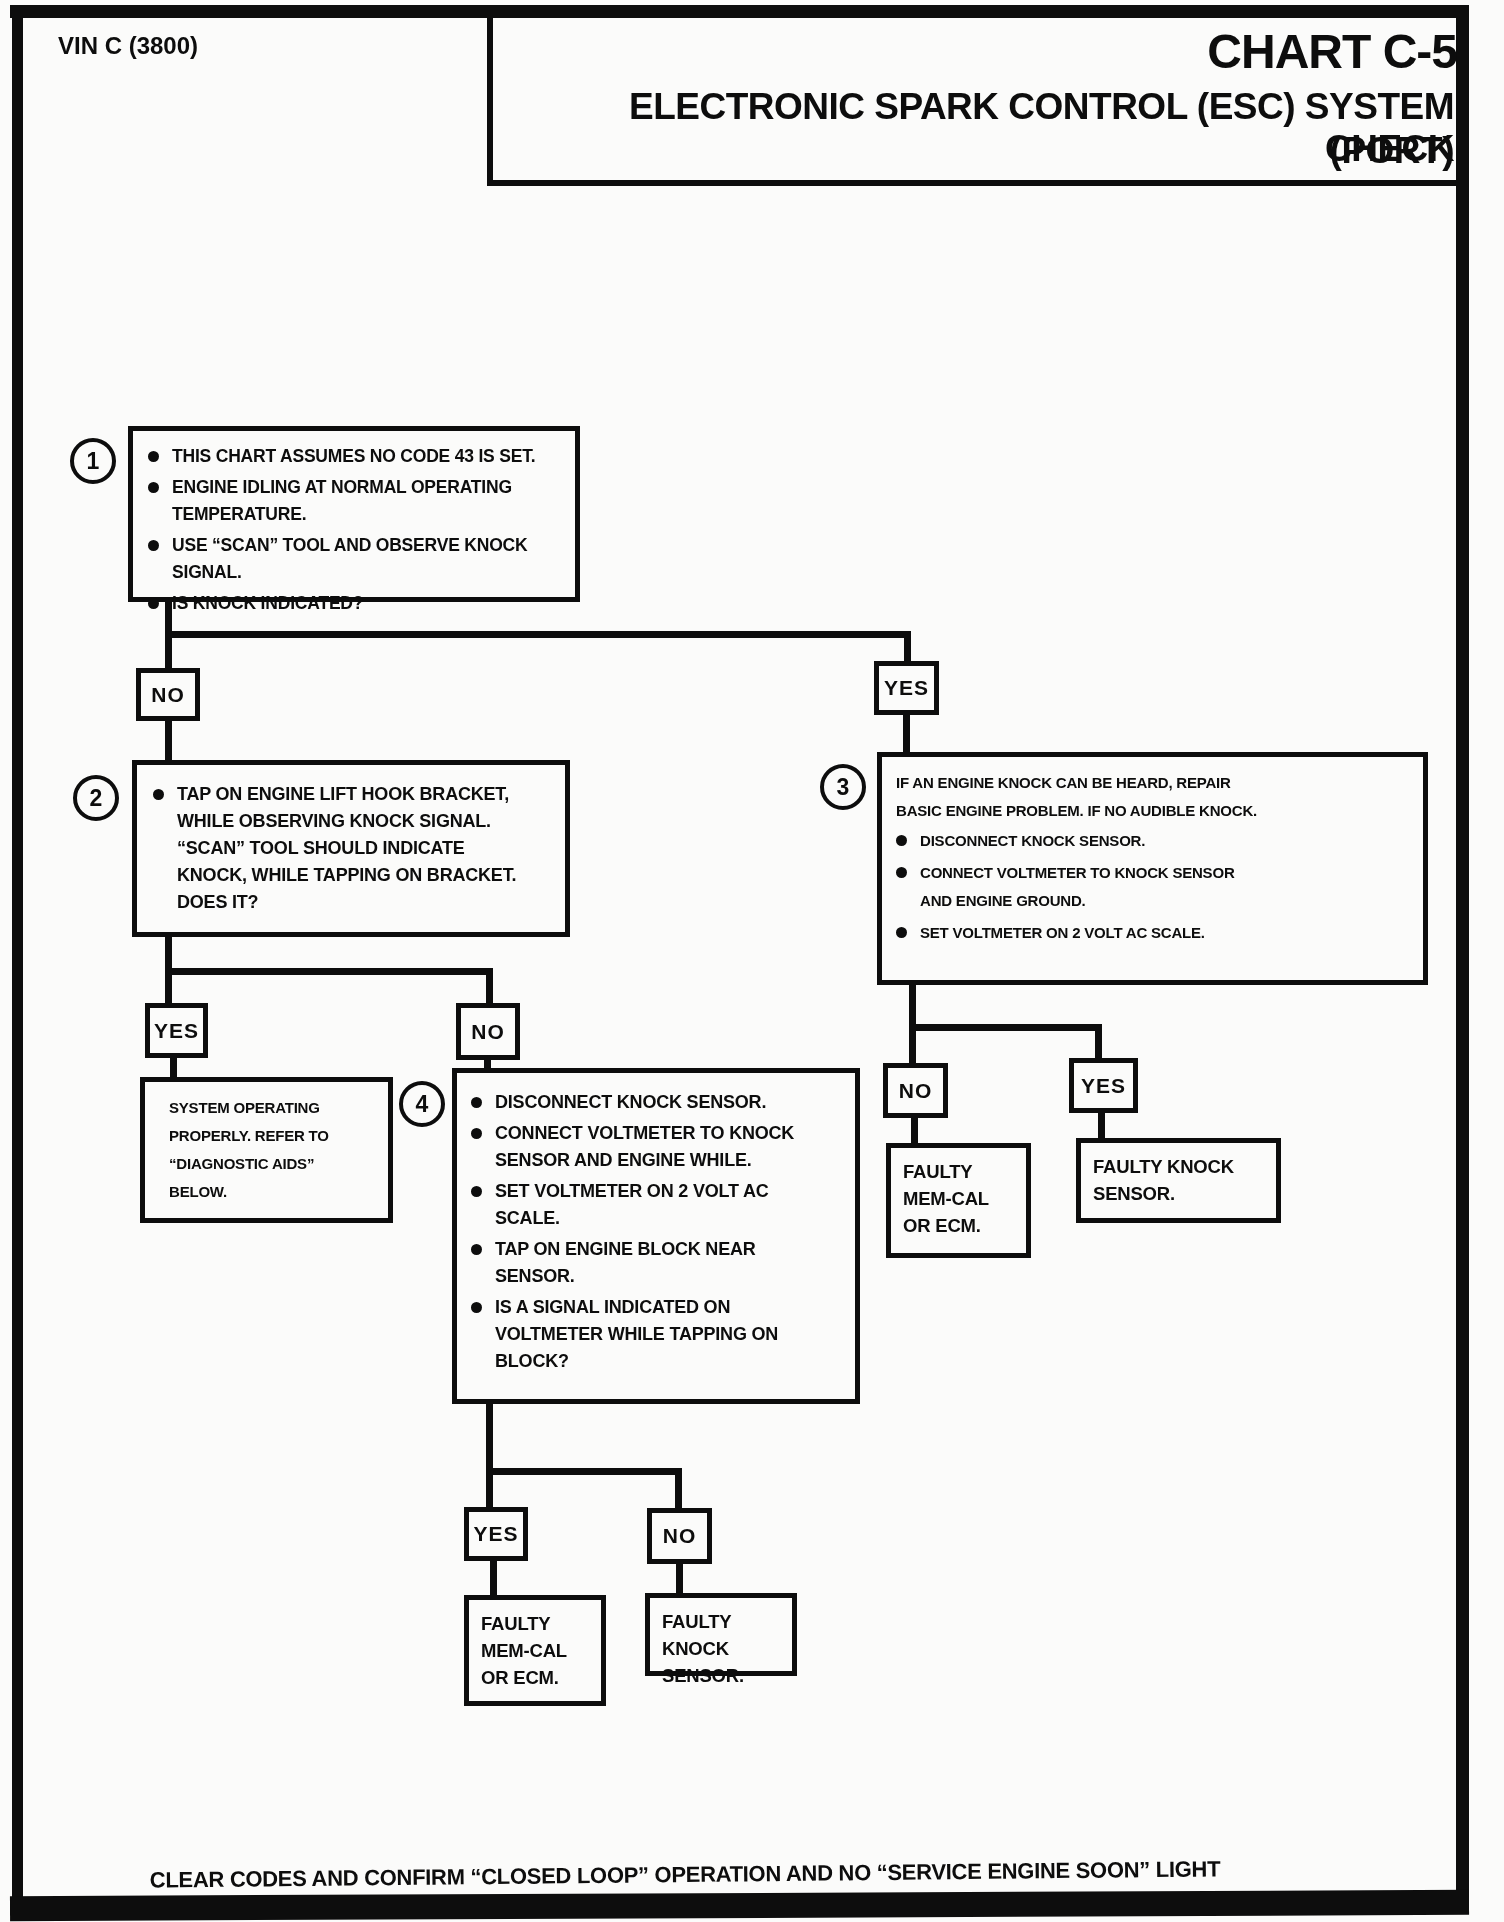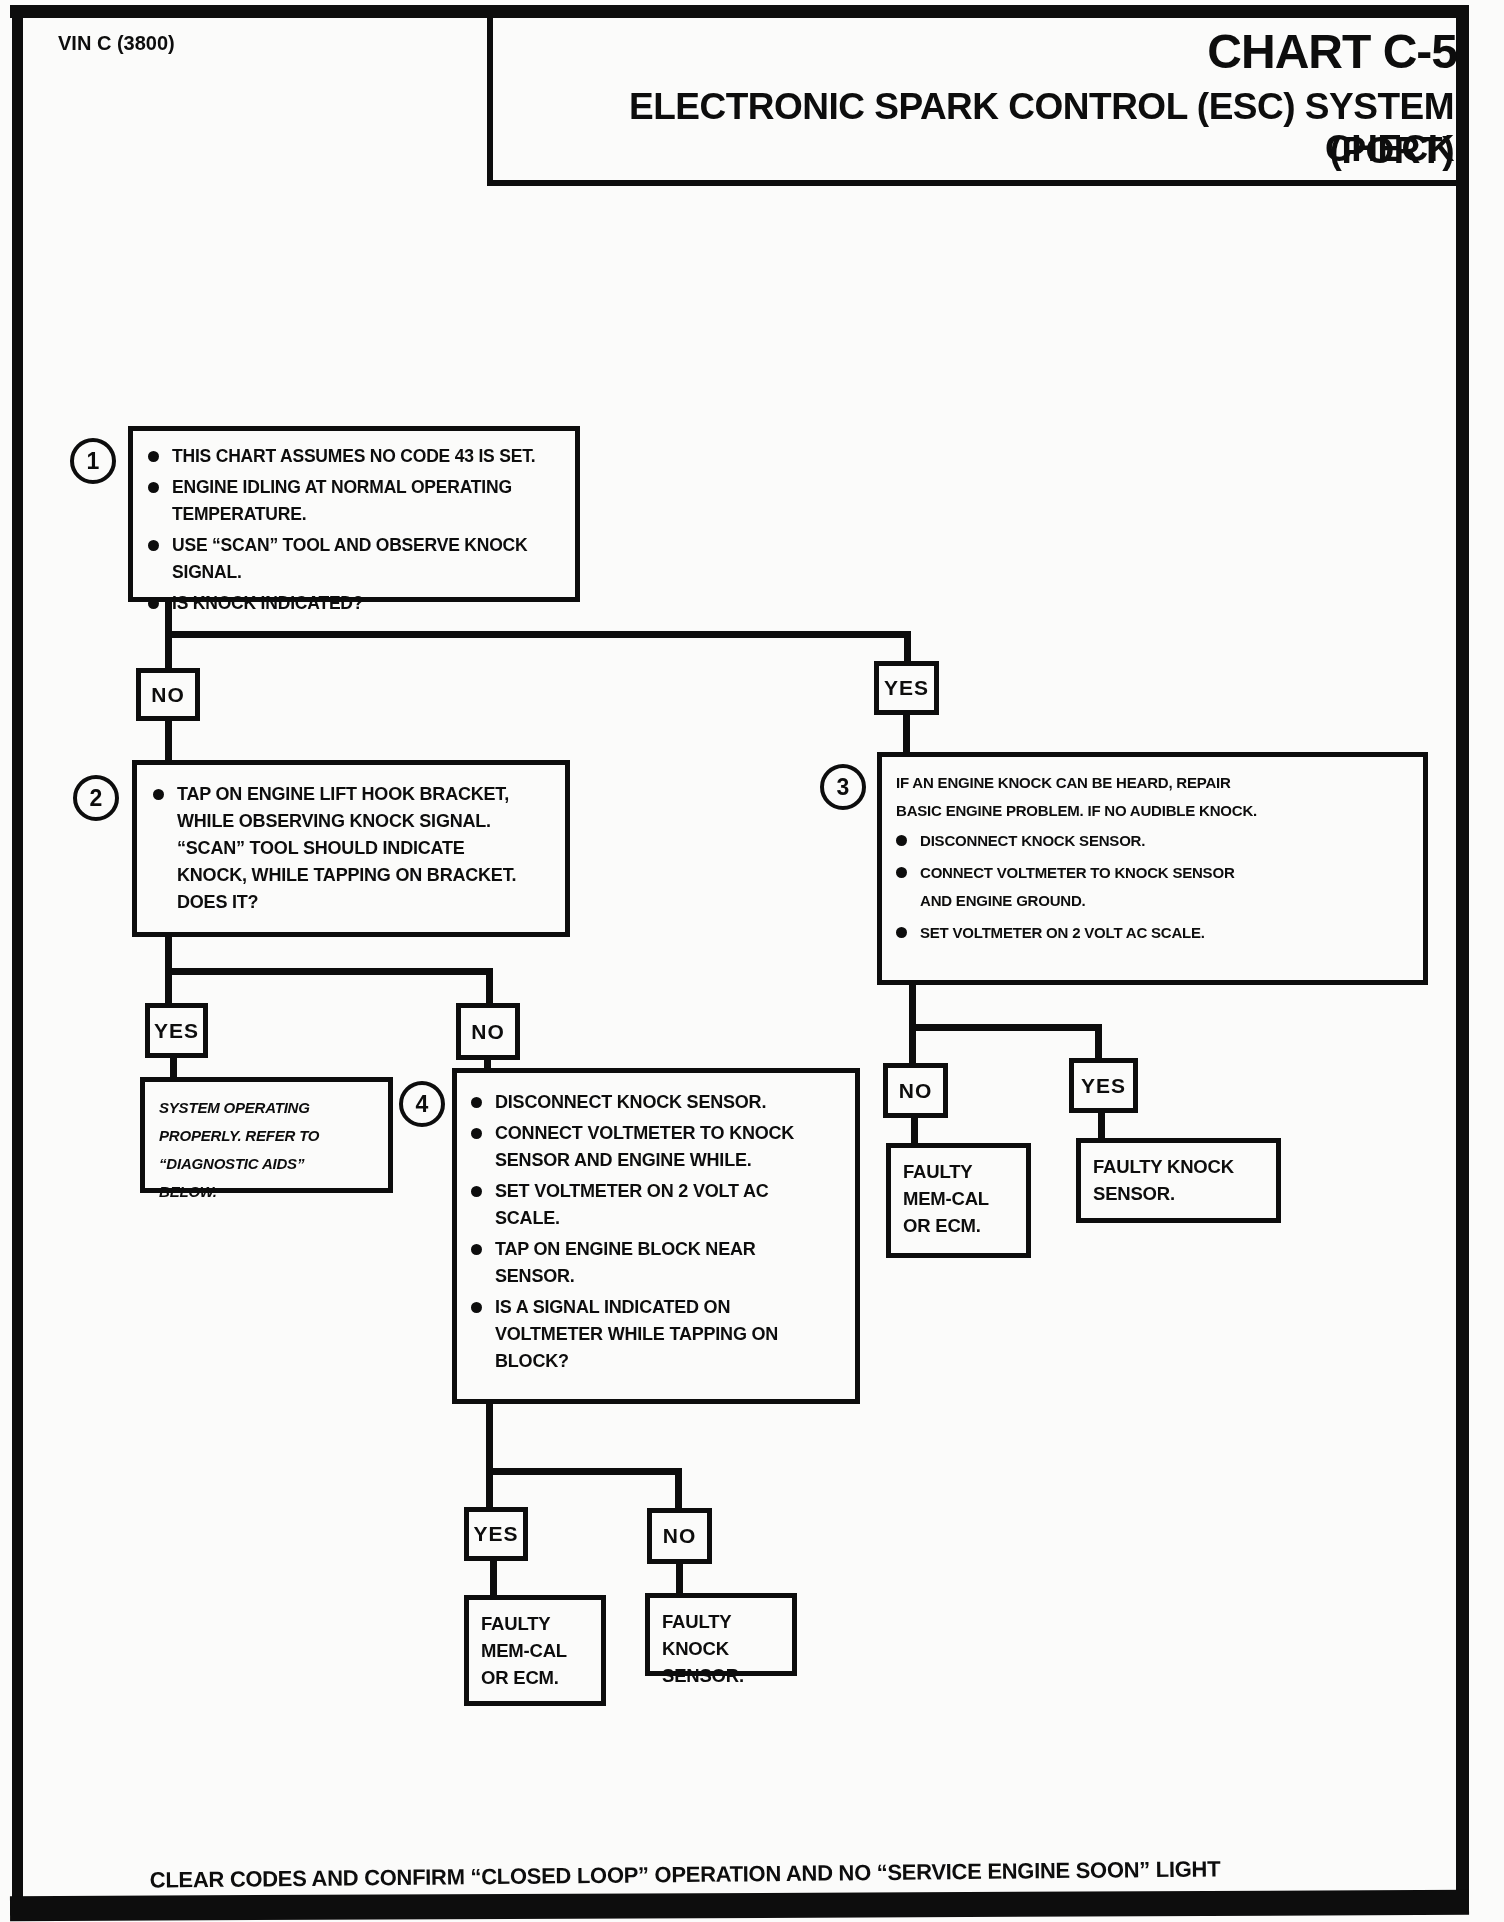--- a/index.html
+++ b/index.html
@@ -40,21 +40,21 @@
 <div id="page">
 
   <div class="line" style="left:10px; top:5px;  width:1459px; height:13px;"></div>
   <div class="line" style="left:12px; top:5px;  width:11px;  height:1903px;"></div>
   <div class="line" style="left:1456px; top:5px; width:13px; height:1903px;"></div>
   <div class="line" style="left:10px; top:1893px; width:1459px; height:25px; transform:rotate(-0.25deg);"></div>
 
   <div class="line" style="left:487px; top:18px; width:6px; height:167px;"></div>
   <div class="line" style="left:487px; top:180px; width:972px; height:6px;"></div>
 
-  <div style="position:absolute; left:58px; top:32px; font-size:20px;">VIN C (3800)</div>
+  <div style="position:absolute; left:58px; top:32px; font-size:24px;">VIN C (3800)</div>
 
   <div class="hdr" style="left:492px; top:24px; width:965px; font-size:48px; letter-spacing:-1px;">CHART C-5</div>
   <div class="hdr" style="left:496px; top:86px; width:958px; font-size:37px;">ELECTRONIC SPARK CONTROL (ESC) SYSTEM CHECK</div>
   <div class="hdr" style="left:496px; top:130px; width:958px; font-size:37px;">(PORT)</div>
 
   <div class="circle" style="left:70px; top:438px;">
       <span>1</span>
     </div>
   <div class="box step-text" style="left:128px; top:426px; width:452px; height:176px; padding:12px 8px 8px 15px; font-size:17.5px;">
     <div class="bullets">
@@ -136,21 +136,21 @@
   <div class="lblbox" style="left:145px; top:1003px; width:63px; height:55px;">
       <span>YES</span>
     </div>
   <div class="lblbox" style="left:456px; top:1003px; width:64px; height:57px;">
       <span>NO</span>
     </div>
 
   <div class="line" style="left:170px; top:1056px; width:7px; height:23px;"></div>
   <div class="line" style="left:484px; top:1058px; width:7px; height:12px;"></div>
 
-  <div class="box big-text" style="left:140px; top:1077px; width:253px; height:116px; padding:12px 8px 8px 14px;font-style:italic;">
+  <div class="box big-text" style="left:140px; top:1077px; width:253px; height:146px; padding:12px 8px 8px 24px;">
     <div class="txt">SYSTEM OPERATING
 PROPERLY.  REFER TO
 “DIAGNOSTIC AIDS”
 BELOW.</div>
   </div>
 
   <div class="circle" style="left:399px; top:1081px;">
       <span>4</span>
     </div>
   <div class="box step-text" style="left:452px; top:1068px; width:408px; height:336px; padding:16px 8px 8px 14px;">

